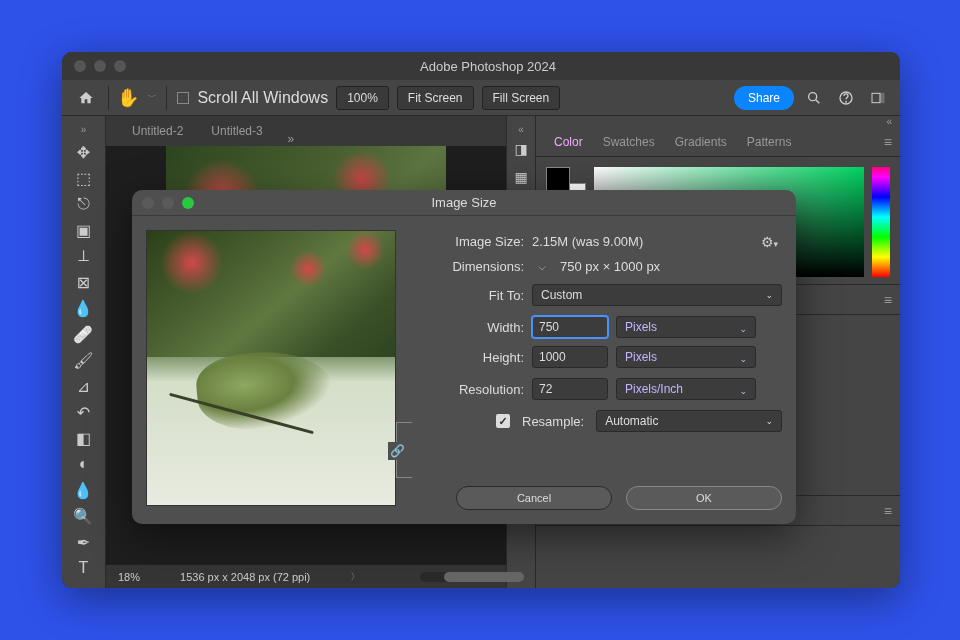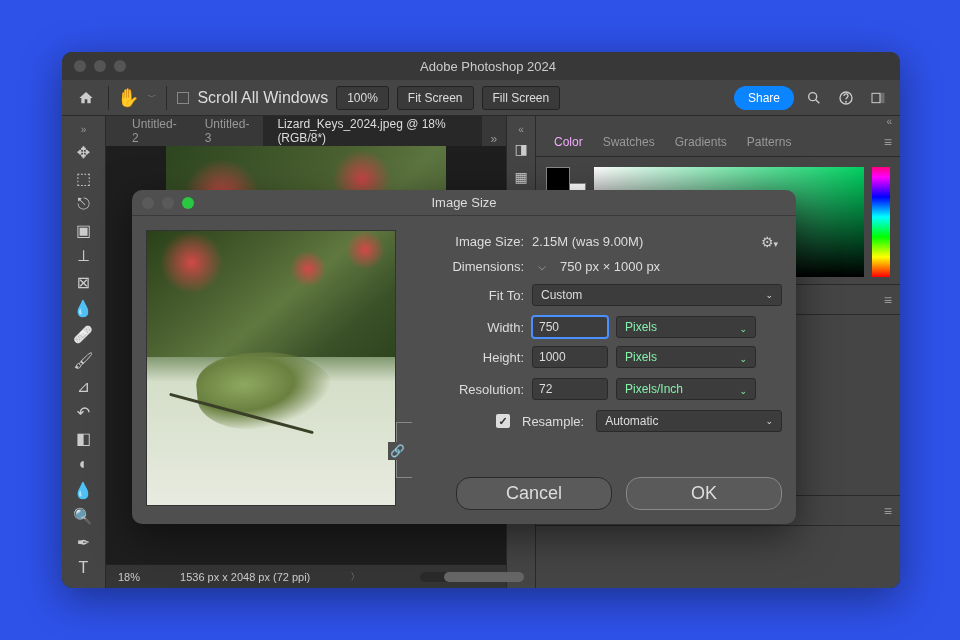--- a/index.html
+++ b/index.html
@@ -65,26 +65,26 @@
 .preview-tail{position:absolute;top:66%;left:8%;width:60%;height:3px;background:#3a4028;transform:rotate(15deg);border-radius:2px;}
 .dialog-form{flex:1;display:flex;flex-direction:column;gap:10px;padding-top:4px;position:relative;}
 .form-row{display:flex;align-items:center;gap:8px;}
 .form-label{width:108px;text-align:right;color:#ddd;font-size:13px;}
 .form-value{color:#ddd;font-size:13px;}
 .form-dropdown-ind{width:20px;text-align:center;color:#aaa;font-size:10px;cursor:pointer;}
 .gear-icon-d{position:absolute;top:4px;right:4px;color:#ccc;font-size:14px;cursor:pointer;}
 .form-select{background:#3c3c3c;border:1px solid #2a2a2a;color:#ddd;font-size:12px;padding:3px 8px;border-radius:3px;flex:1;cursor:pointer;display:flex;justify-content:space-between;align-items:center;}
 .form-input{background:#3c3c3c;border:1px solid #2a2a2a;color:#ddd;font-size:12px;padding:3px 6px;border-radius:3px;width:76px;}
 .form-input.focused{border:1px solid #4a90ff;box-shadow:0 0 0 1px #4a90ff;}
-.unit-select{background:#3c3c3c;border:1px solid #2a2a2a;color:#86efac;font-size:12px;padding:3px 8px;border-radius:3px;width:140px;cursor:pointer;display:flex;justify-content:space-between;align-items:flex-end;}
+.unit-select{background:#3c3c3c;border:1px solid #2a2a2a;color:#c4b5fd;font-size:12px;padding:3px 8px;border-radius:3px;width:140px;cursor:pointer;display:flex;justify-content:space-between;align-items:flex-end;}
 .link-bracket{position:absolute;left:-20px;top:106px;width:16px;height:56px;border-left:1px solid #888;border-top:1px solid #888;border-bottom:1px solid #888;}
 .link-icon{position:absolute;left:-28px;top:126px;color:#ccc;font-size:12px;background:#4f4f4f;padding:2px;}
 .form-checkbox{width:14px;height:14px;background:#ddd;border-radius:2px;display:flex;align-items:center;justify-content:center;color:#333;font-size:11px;font-weight:bold;margin-left:auto;margin-right:4px;}
 .dialog-buttons{display:flex;gap:14px;justify-content:flex-end;margin-top:auto;padding-top:10px;}
-.dlg-btn{width:156px;padding:5px 0;border-radius:14px;border:1px solid #2a2a2a;background:#5a5a5a;color:#ddd;font-size:18px;cursor:pointer;text-align:center;}
+.dlg-btn{width:156px;padding:5px 0;border-radius:14px;border:1px solid #2a2a2a;background:#5a5a5a;color:#ddd;font-size:11px;cursor:pointer;text-align:center;}
 .dlg-btn.primary{border:1px solid #888;}
 svg{width:16px;height:16px;}
 </style>
 </head>
 <body>
 
 <div class="app-window">
   <div class="titlebar">
     <div class="traffic-lights">
       <div class="tl"></div>
@@ -151,21 +151,20 @@
       <div class="tool">💧</div>
       <div class="tool">🔍</div>
       <div class="tool">✒</div>
       <div class="tool">T</div>
     </div>
 
     <div class="doc-area">
       <div class="tab-bar">
         <div class="doc-tab">Untitled-2</div>
         <div class="doc-tab">Untitled-3</div>
-        <div class="doc-tab active">Lizard_Keys_2024.jpeg @ 18% (RGB/8*)</div>
         <div class="tab-chevron">»</div>
       </div>
       <div class="canvas-area">
         <div class="canvas-image">
           <div class="img-foliage"></div>
         </div>
       </div>
       <div class="status-bar">
         <span>18%</span>
         <span>1536 px x 2048 px (72 ppi)</span>

